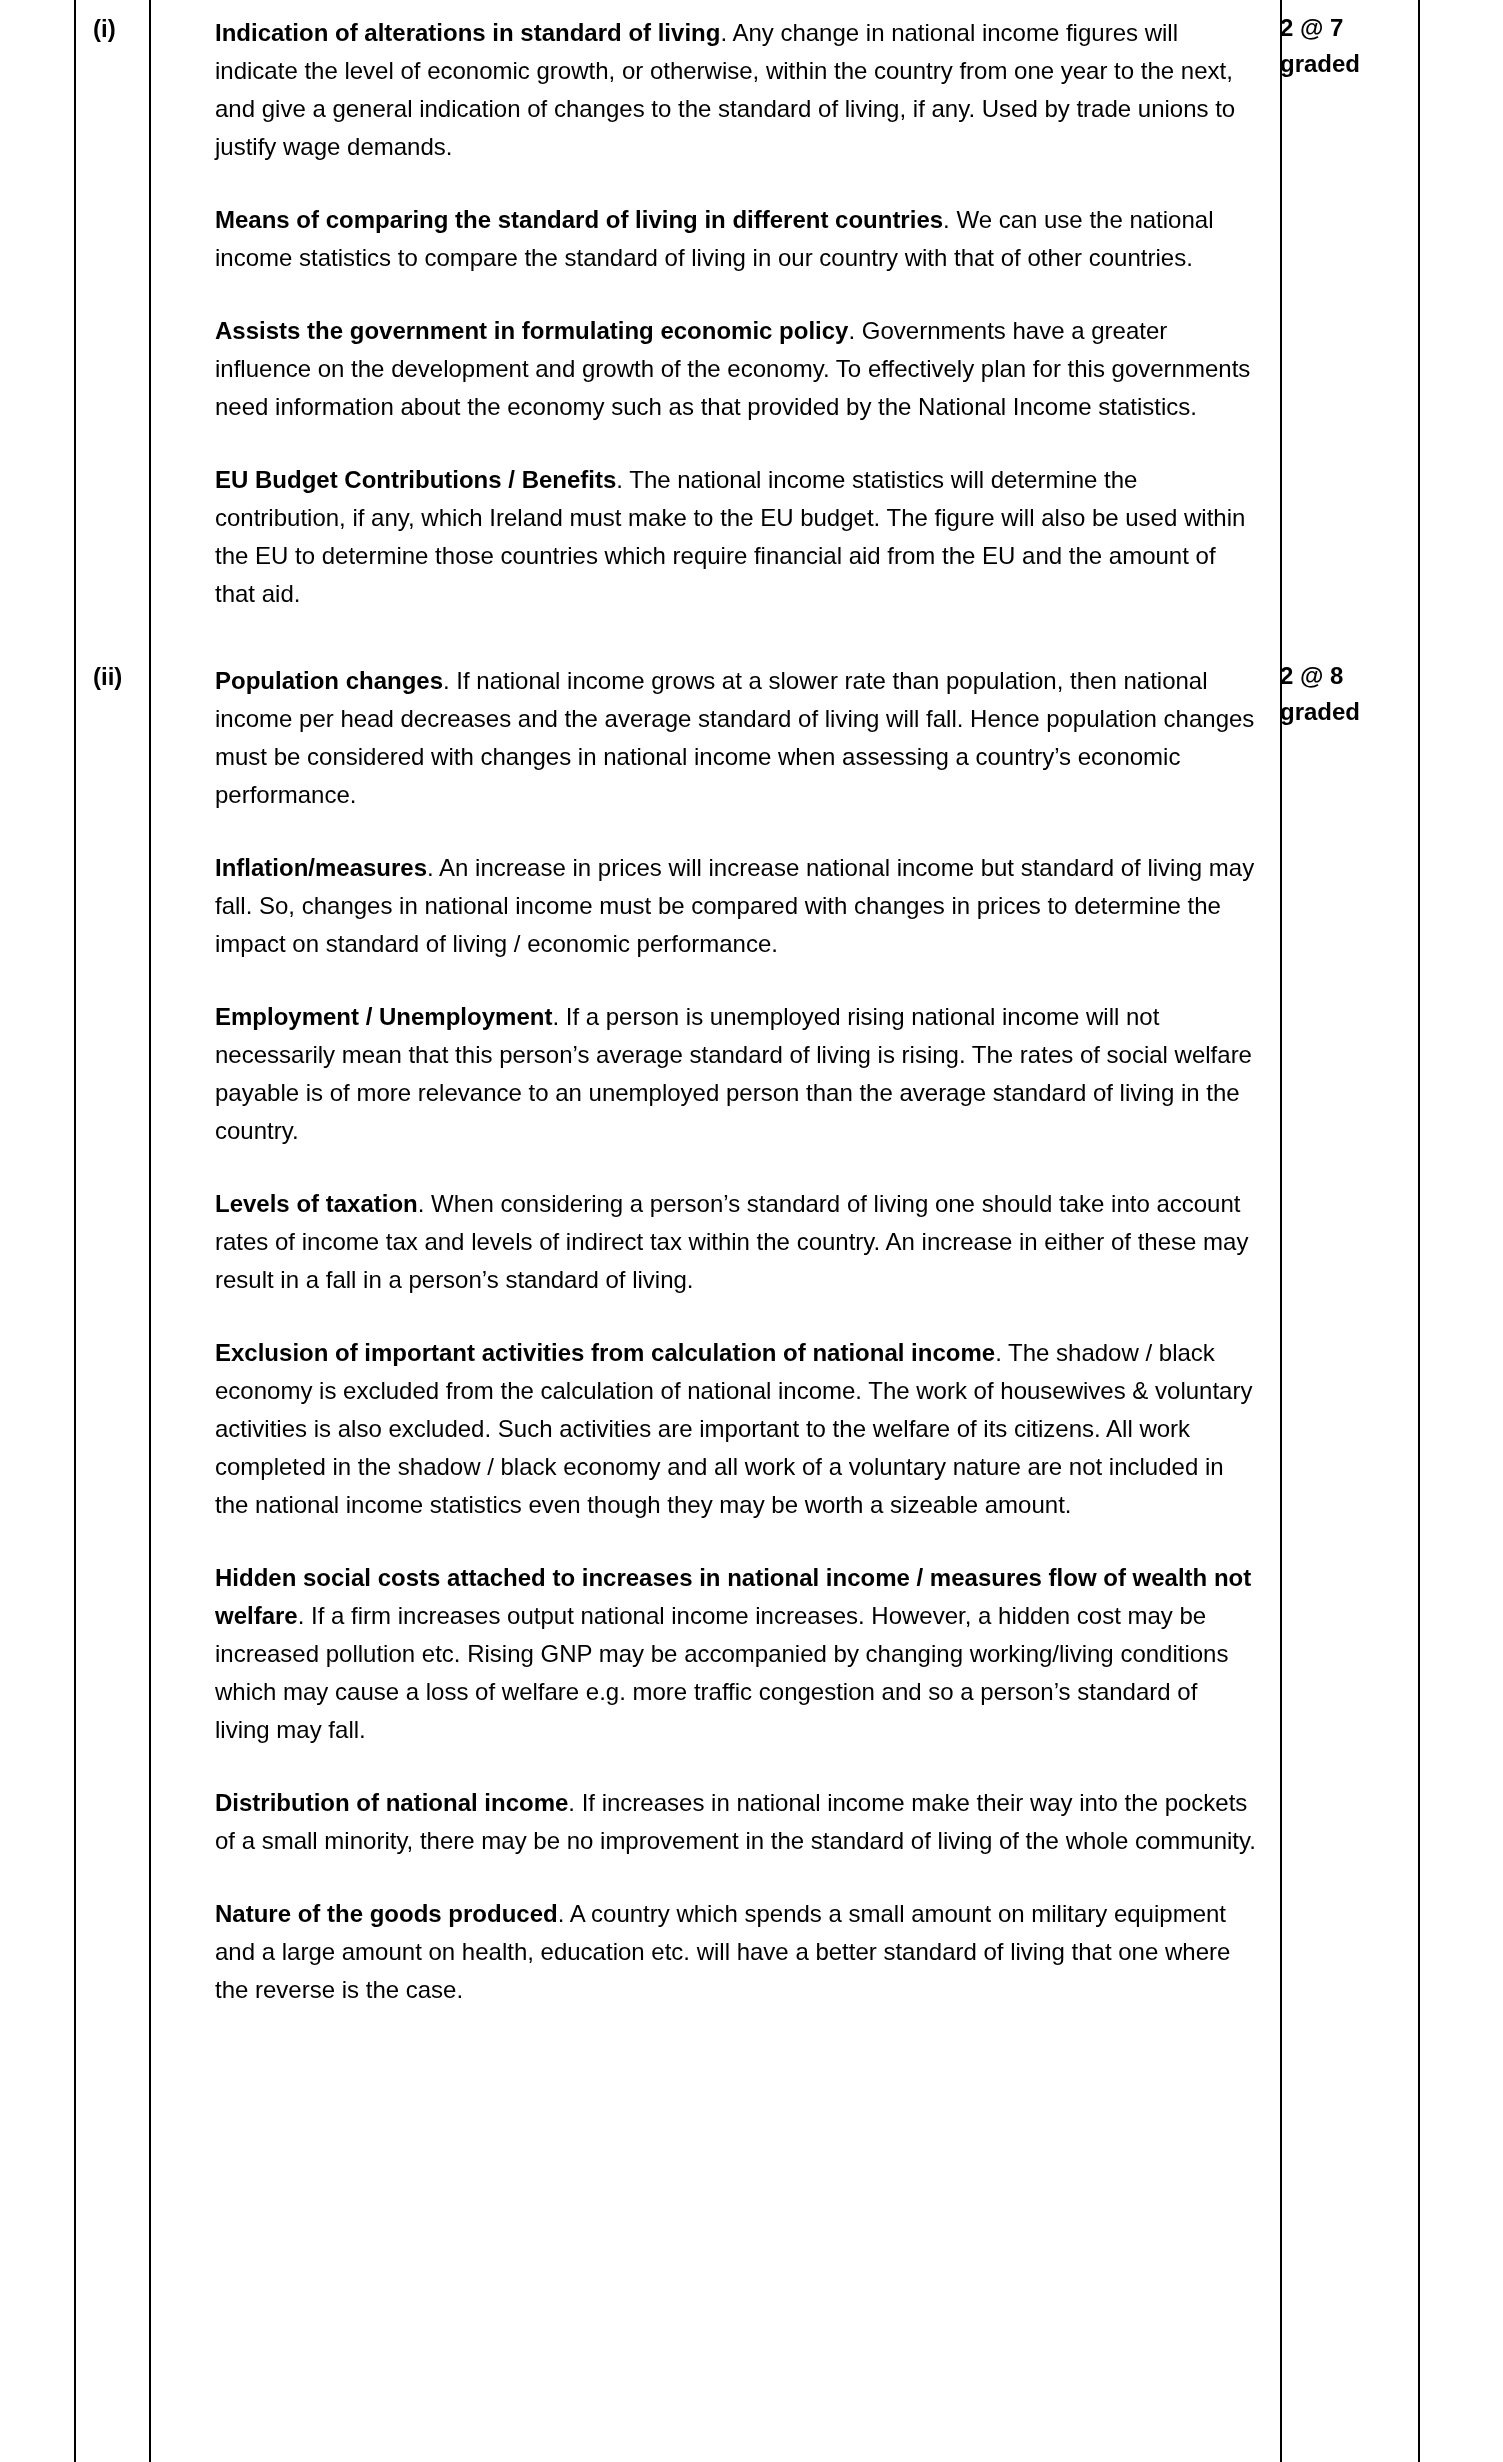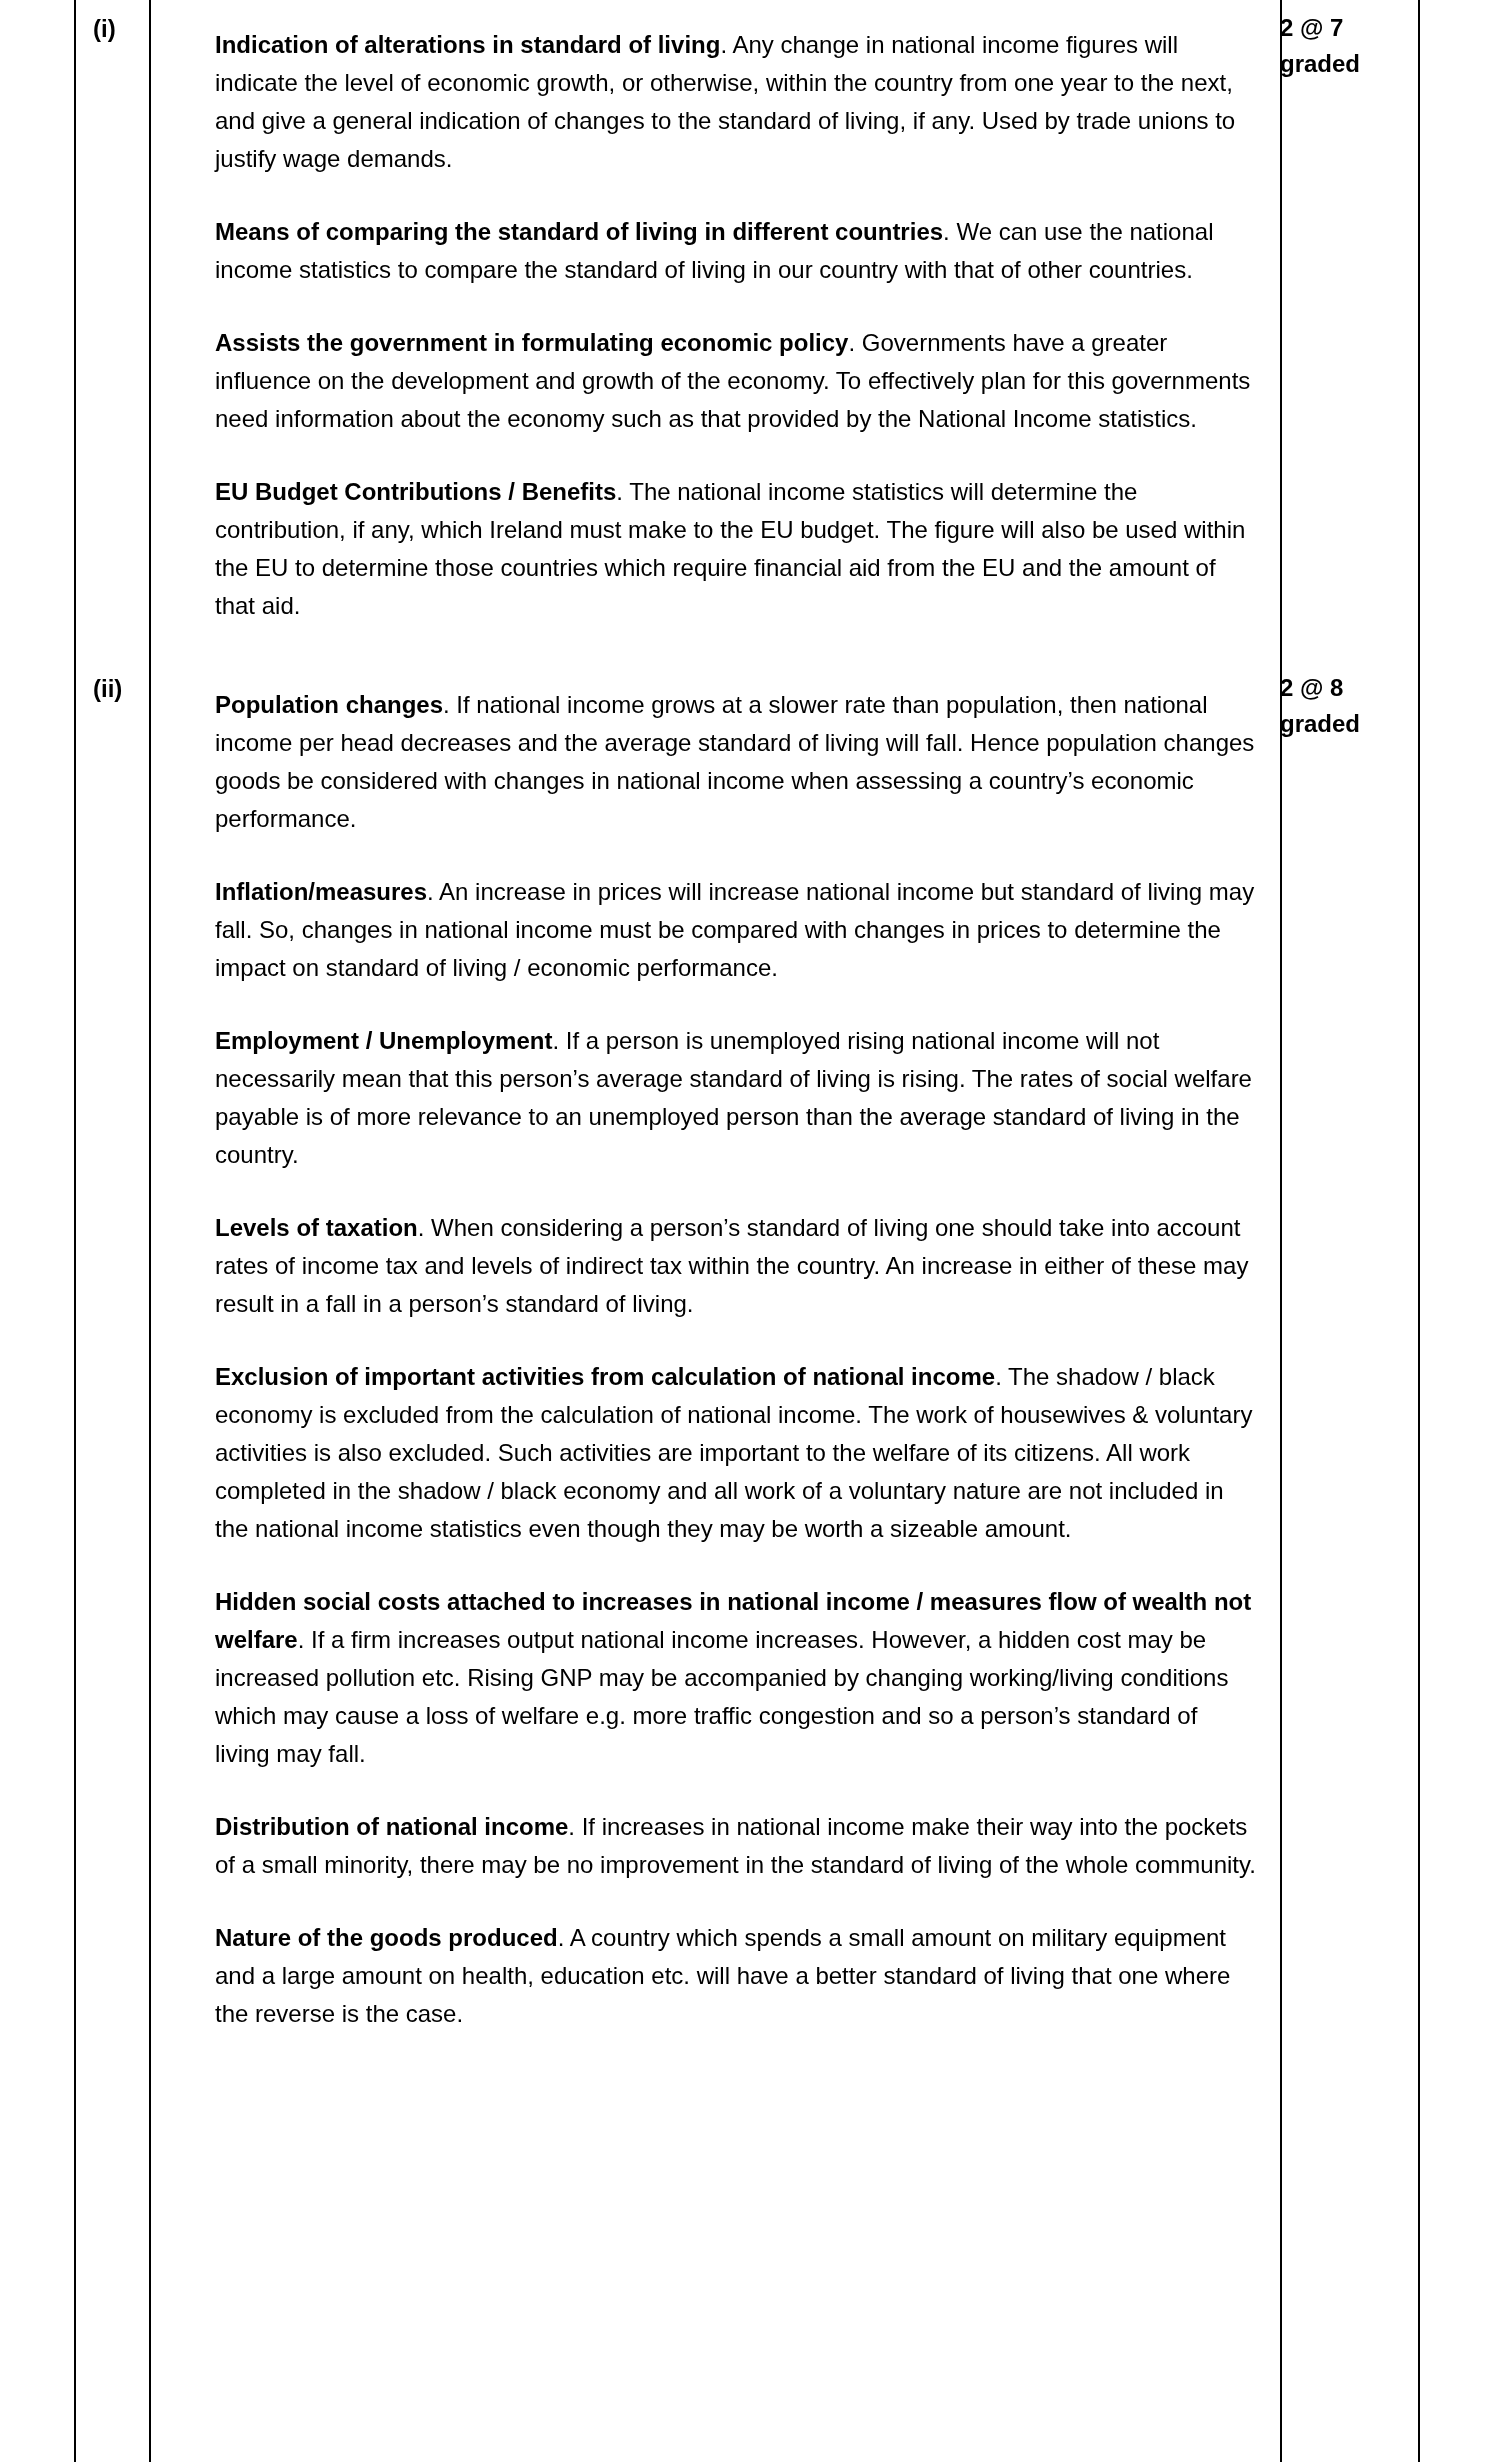--- a/index.html
+++ b/index.html
@@ -48,21 +48,21 @@
     line-height: 38px;
     padding: 10px 23px 0 66px;
   }
   .marks-cell {
     font-weight: bold;
     font-size: 24px;
     line-height: 36px;
     text-align: left;
     padding-top: 10px;
   }
-  .para { margin: 16px 0 35px 0; }
+  .para { margin: 4px 0 35px 0; }
   .lead { font-weight: bold; }
 </style>
 </head>
 <body>
 
 <div class="page">
   <div class="vline v1"></div>
   <div class="vline v2"></div>
   <div class="vline v3"></div>
   <div class="vline v4"></div>
@@ -78,21 +78,21 @@
         </div>
     <div class="marks-cell">
       <div>2 @ 7</div>
       <div>graded</div>
     </div>
   </section>
 
   <section class="row">
     <div class="label-cell">(ii)</div>
     <div class="content-cell">
-          <p class="para"><span class="lead">Population changes</span><span>. If national income grows at a slower rate than population, then national income per head decreases and the average standard of living will fall. Hence population changes goods be considered with changes in national income when assessing a country’s economic performance.</span></p>
+          <p class="para"><span class="lead">Population changes</span><span>. If national income grows at a slower rate than population, then national income per head decreases and the average standard of living will fall. Hence population changes must be considered with changes in national income when assessing a country’s economic performance.</span></p>
           <p class="para"><span class="lead">Inflation/measures</span><span>. An increase in prices will increase national income but standard of living may fall. So, changes in national income must be compared with changes in prices to determine the impact on standard of living / economic performance.</span></p>
           <p class="para"><span class="lead">Employment / Unemployment</span><span>. If a person is unemployed rising national income will not necessarily mean that this person’s average standard of living is rising. The rates of social welfare payable is of more relevance to an unemployed person than the average standard of living in the country.</span></p>
           <p class="para"><span class="lead">Levels of taxation</span><span>. When considering a person’s standard of living one should take into account rates of income tax and levels of indirect tax within the country. An increase in either of these may result in a fall in a person’s standard of living.</span></p>
           <p class="para"><span class="lead">Exclusion of important activities from calculation of national income</span><span>. The shadow / black economy is excluded from the calculation of national income. The work of housewives &amp; voluntary activities is also excluded. Such activities are important to the welfare of its citizens. All work completed in the shadow / black economy and all work of a voluntary nature are not included in the national income statistics even though they may be worth a sizeable amount.</span></p>
           <p class="para"><span class="lead">Hidden social costs attached to increases in national income / measures flow of wealth not welfare</span><span>. If a firm increases output national income increases. However, a hidden cost may be increased pollution etc. Rising GNP may be accompanied by changing working/living conditions which may cause a loss of welfare e.g. more traffic congestion and so a person’s standard of living may fall.</span></p>
           <p class="para"><span class="lead">Distribution of national income</span><span>. If increases in national income make their way into the pockets of a small minority, there may be no improvement in the standard of living of the whole community.</span></p>
           <p class="para"><span class="lead">Nature of the goods produced</span><span>. A country which spends a small amount on military equipment and a large amount on health, education etc. will have a better standard of living that one where the reverse is the case.</span></p>
         </div>
     <div class="marks-cell">
       <div>2 @ 8</div>

